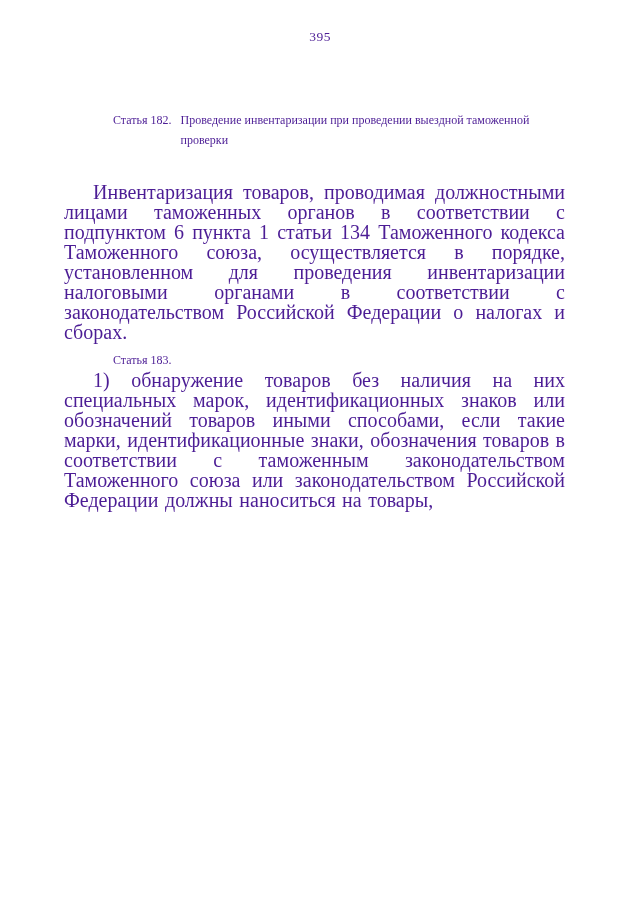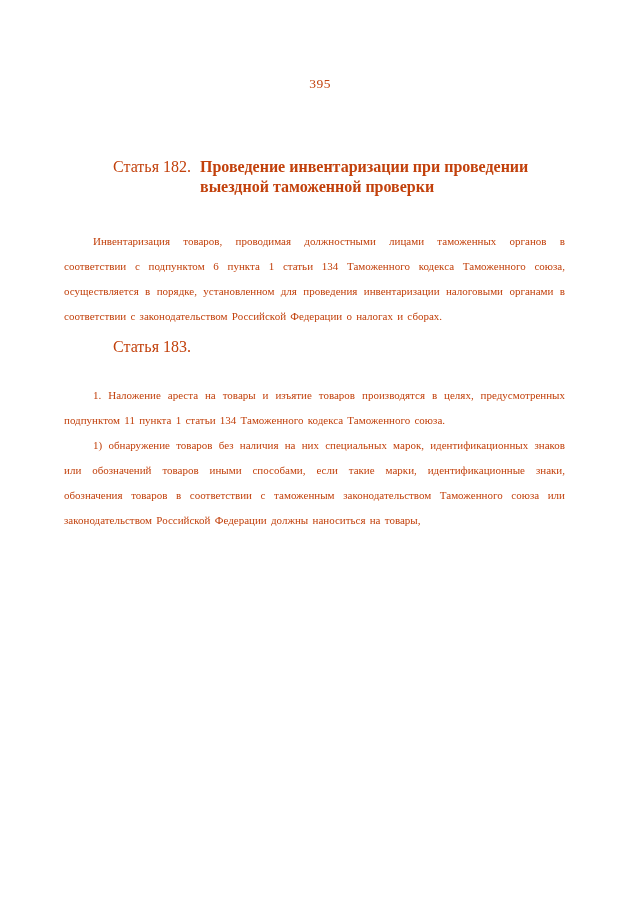--- a/index.html
+++ b/index.html
@@ -5,63 +5,62 @@
   html, body {
     margin: 0;
     padding: 0;
     background: #ffffff;
   }
   .sheet {
     position: relative;
     width: 640px;
     height: 675px;
     background: #ffffff;
-    color: #c2410c;
+    color: #4c1d95;
     font-family: "Liberation Serif", serif;
     overflow: hidden;
-    margin-top: 47px;
   }
   .pageno {
     padding-top: 28px;
     text-align: center;
     font-size: 13.5px;
     line-height: 17px;
     letter-spacing: 0.5px;
   }
   .content {
     padding-left: 64px;
     padding-right: 75px;
   }
   .article-heading {
     display: flex;
     align-items: flex-start;
     margin-left: 49px;
-    font-size: 16px;
+    font-size: 12px;
     line-height: 20px;
   }
   .article-heading .article-label {
     white-space: nowrap;
     flex: 0 0 auto;
     margin-right: 9px;
     font-weight: normal;
   }
   .article-heading .article-title {
-    font-weight: bold;
+    font-weight: normal;
     max-width: 368px;
   }
   .heading-182 {
     margin-top: 65px;
   }
   .heading-183 {
     margin-top: 8px;
   }
   p.body-para {
     margin: 0;
-    font-size: 11px;
-    line-height: 25px;
+    font-size: 20px;
+    line-height: 20px;
     text-align: justify;
     text-align-last: left;
     text-indent: 29px;
     word-spacing: 1.5px;
   }
   p.para-first {
     margin-top: 32px;
   }
   p.para-num1 {
     margin-top: 26px;
@@ -81,18 +80,17 @@
         <span class="article-label">Статья 182.</span>
         <span class="article-title">Проведение инвентаризации при проведении выездной таможенной проверки</span>
       </div>
       <p class="body-para para-first">Инвентаризация товаров, проводимая должностными лицами таможенных органов в соответствии с подпунктом 6 пункта 1 статьи 134 Таможенного кодекса Таможенного союза, осуществляется в порядке, установленном для проведения инвентаризации налоговыми органами в соответствии с законодательством Российской Федерации о налогах и сборах.</p>
     </div>
 
     <div class="article">
       <div class="article-heading heading-183">
         <span class="article-label">Статья 183.</span>
       </div>
-      <p class="body-para para-num1">1. Наложение ареста на товары и изъятие товаров производятся в целях, предусмотренных подпунктом 11 пункта 1 статьи 134 Таможенного кодекса Таможенного союза.</p>
       <p class="body-para">1) обнаружение товаров без наличия на них специальных марок, идентификационных знаков или обозначений товаров иными способами, если такие марки, идентификационные знаки, обозначения товаров в соответствии с таможенным законодательством Таможенного союза или законодательством Российской Федерации должны наноситься на товары,</p>
     </div>
 
   </div>
 </div>
 
 </body></html>

